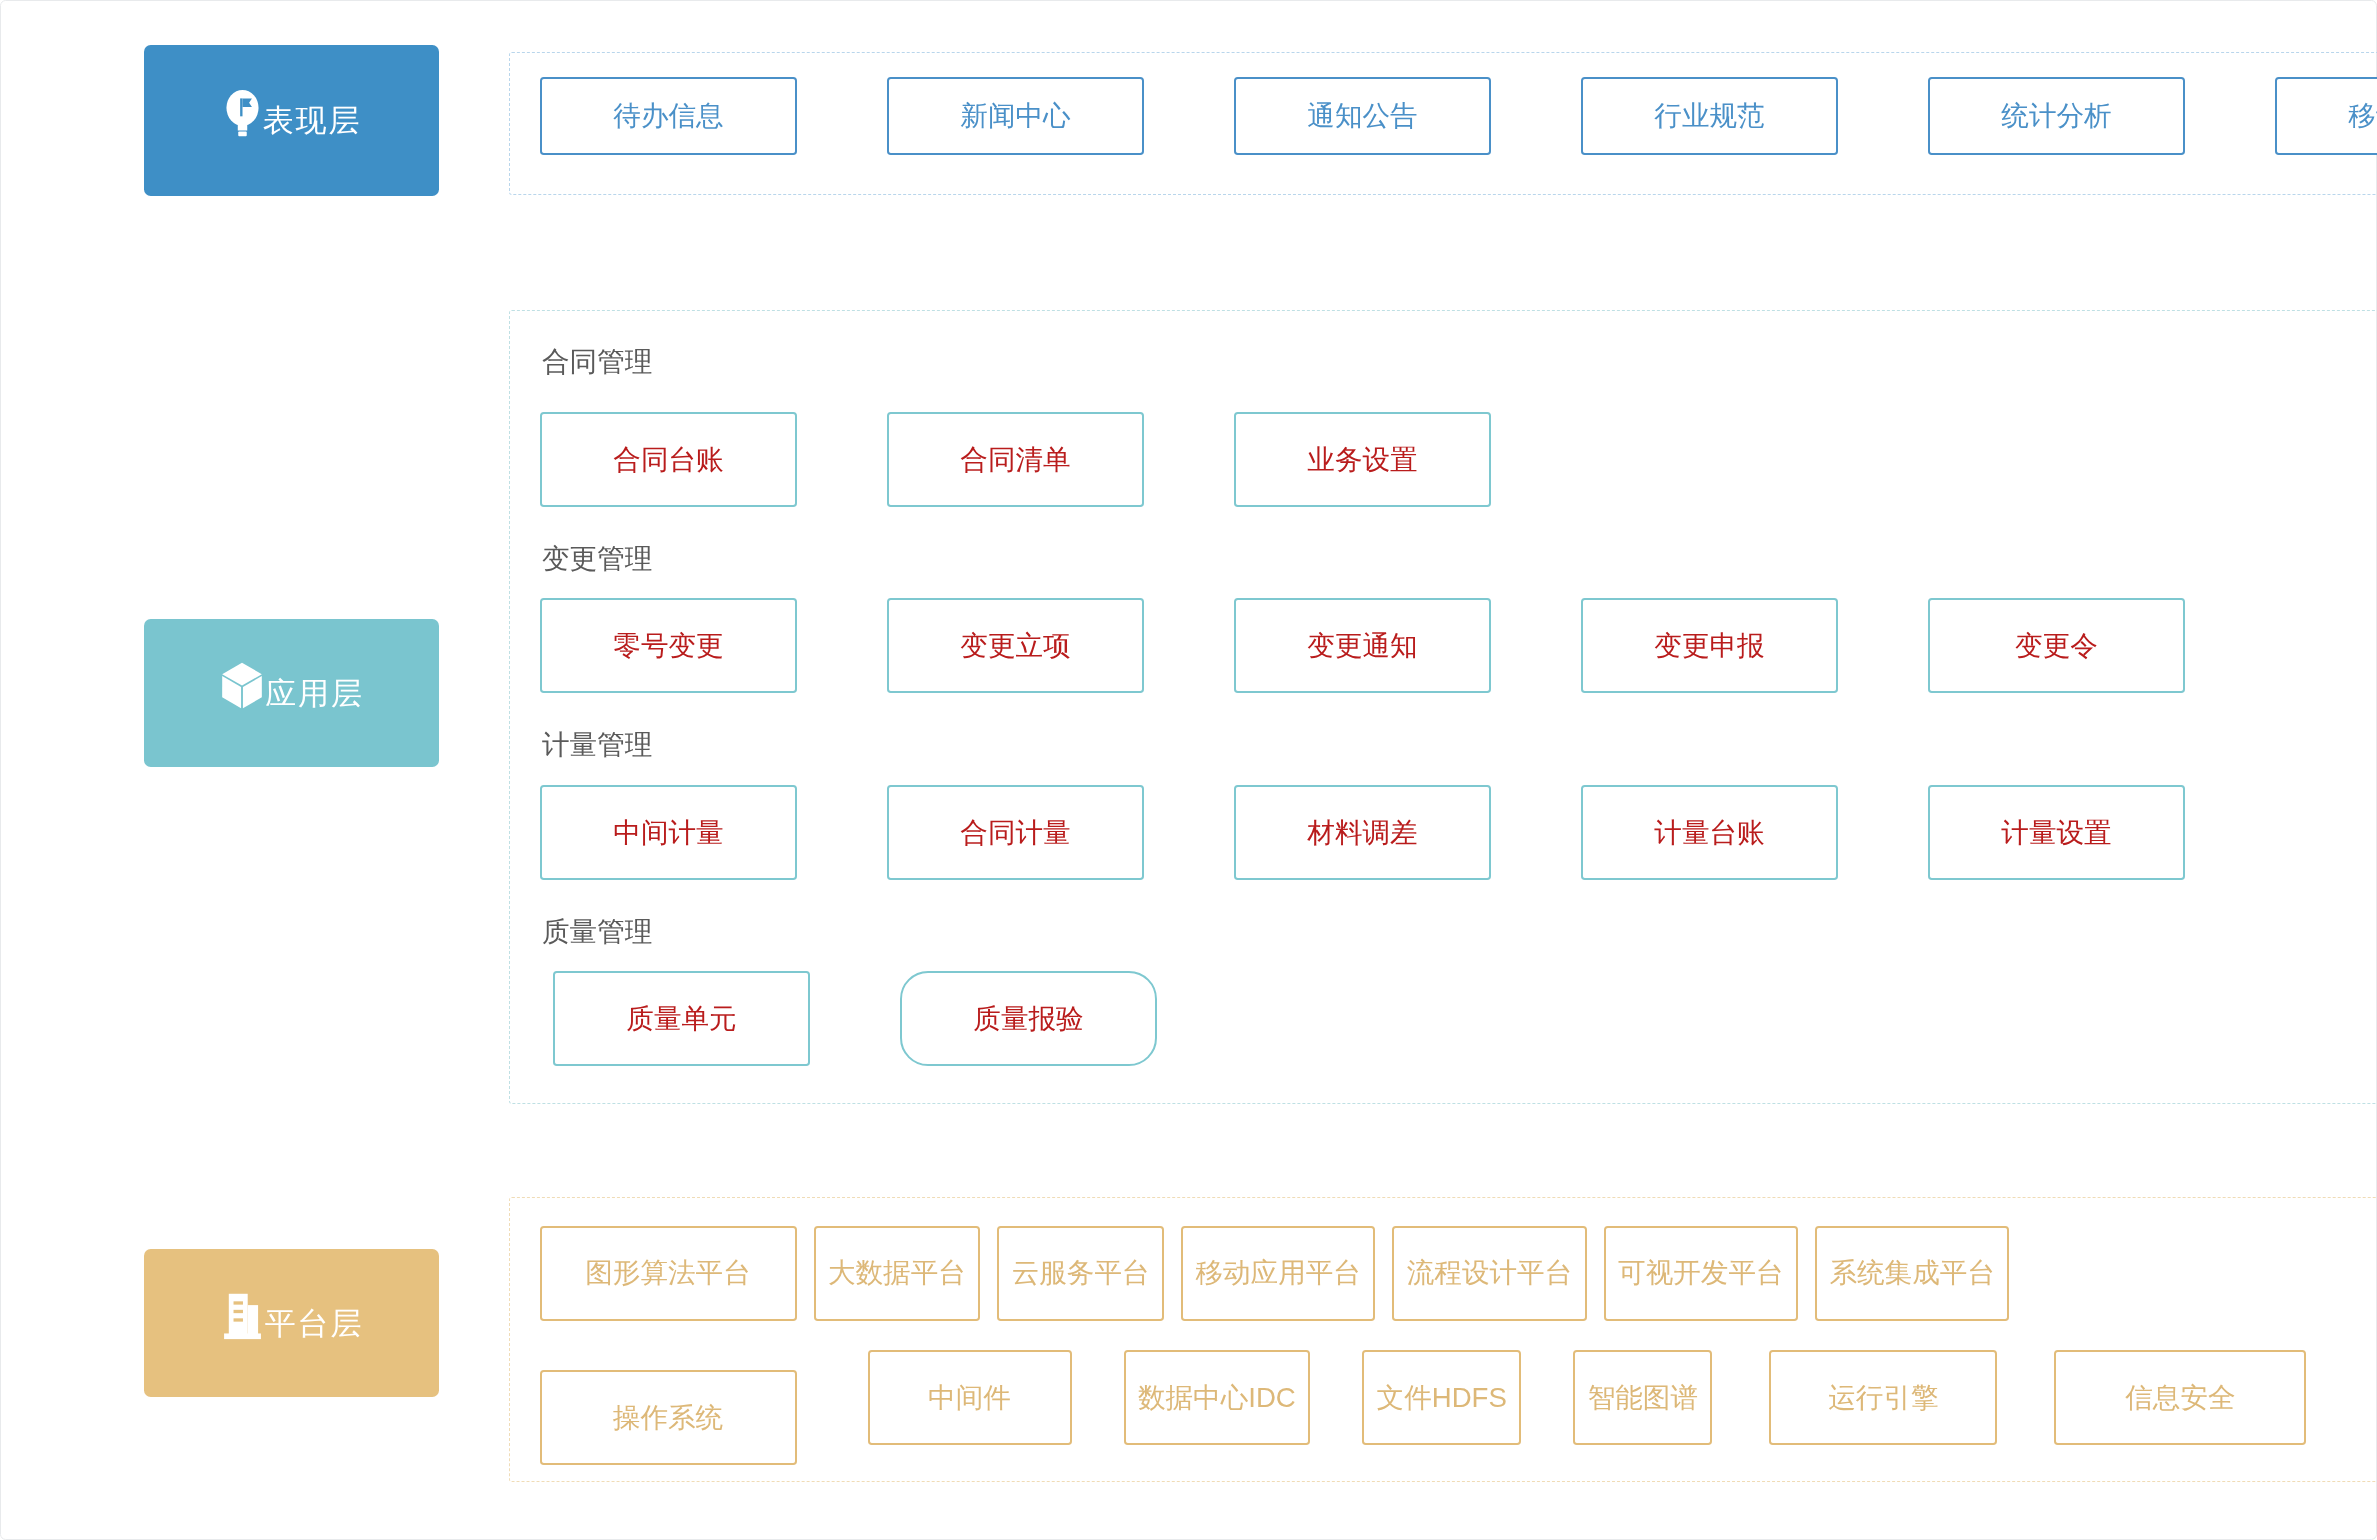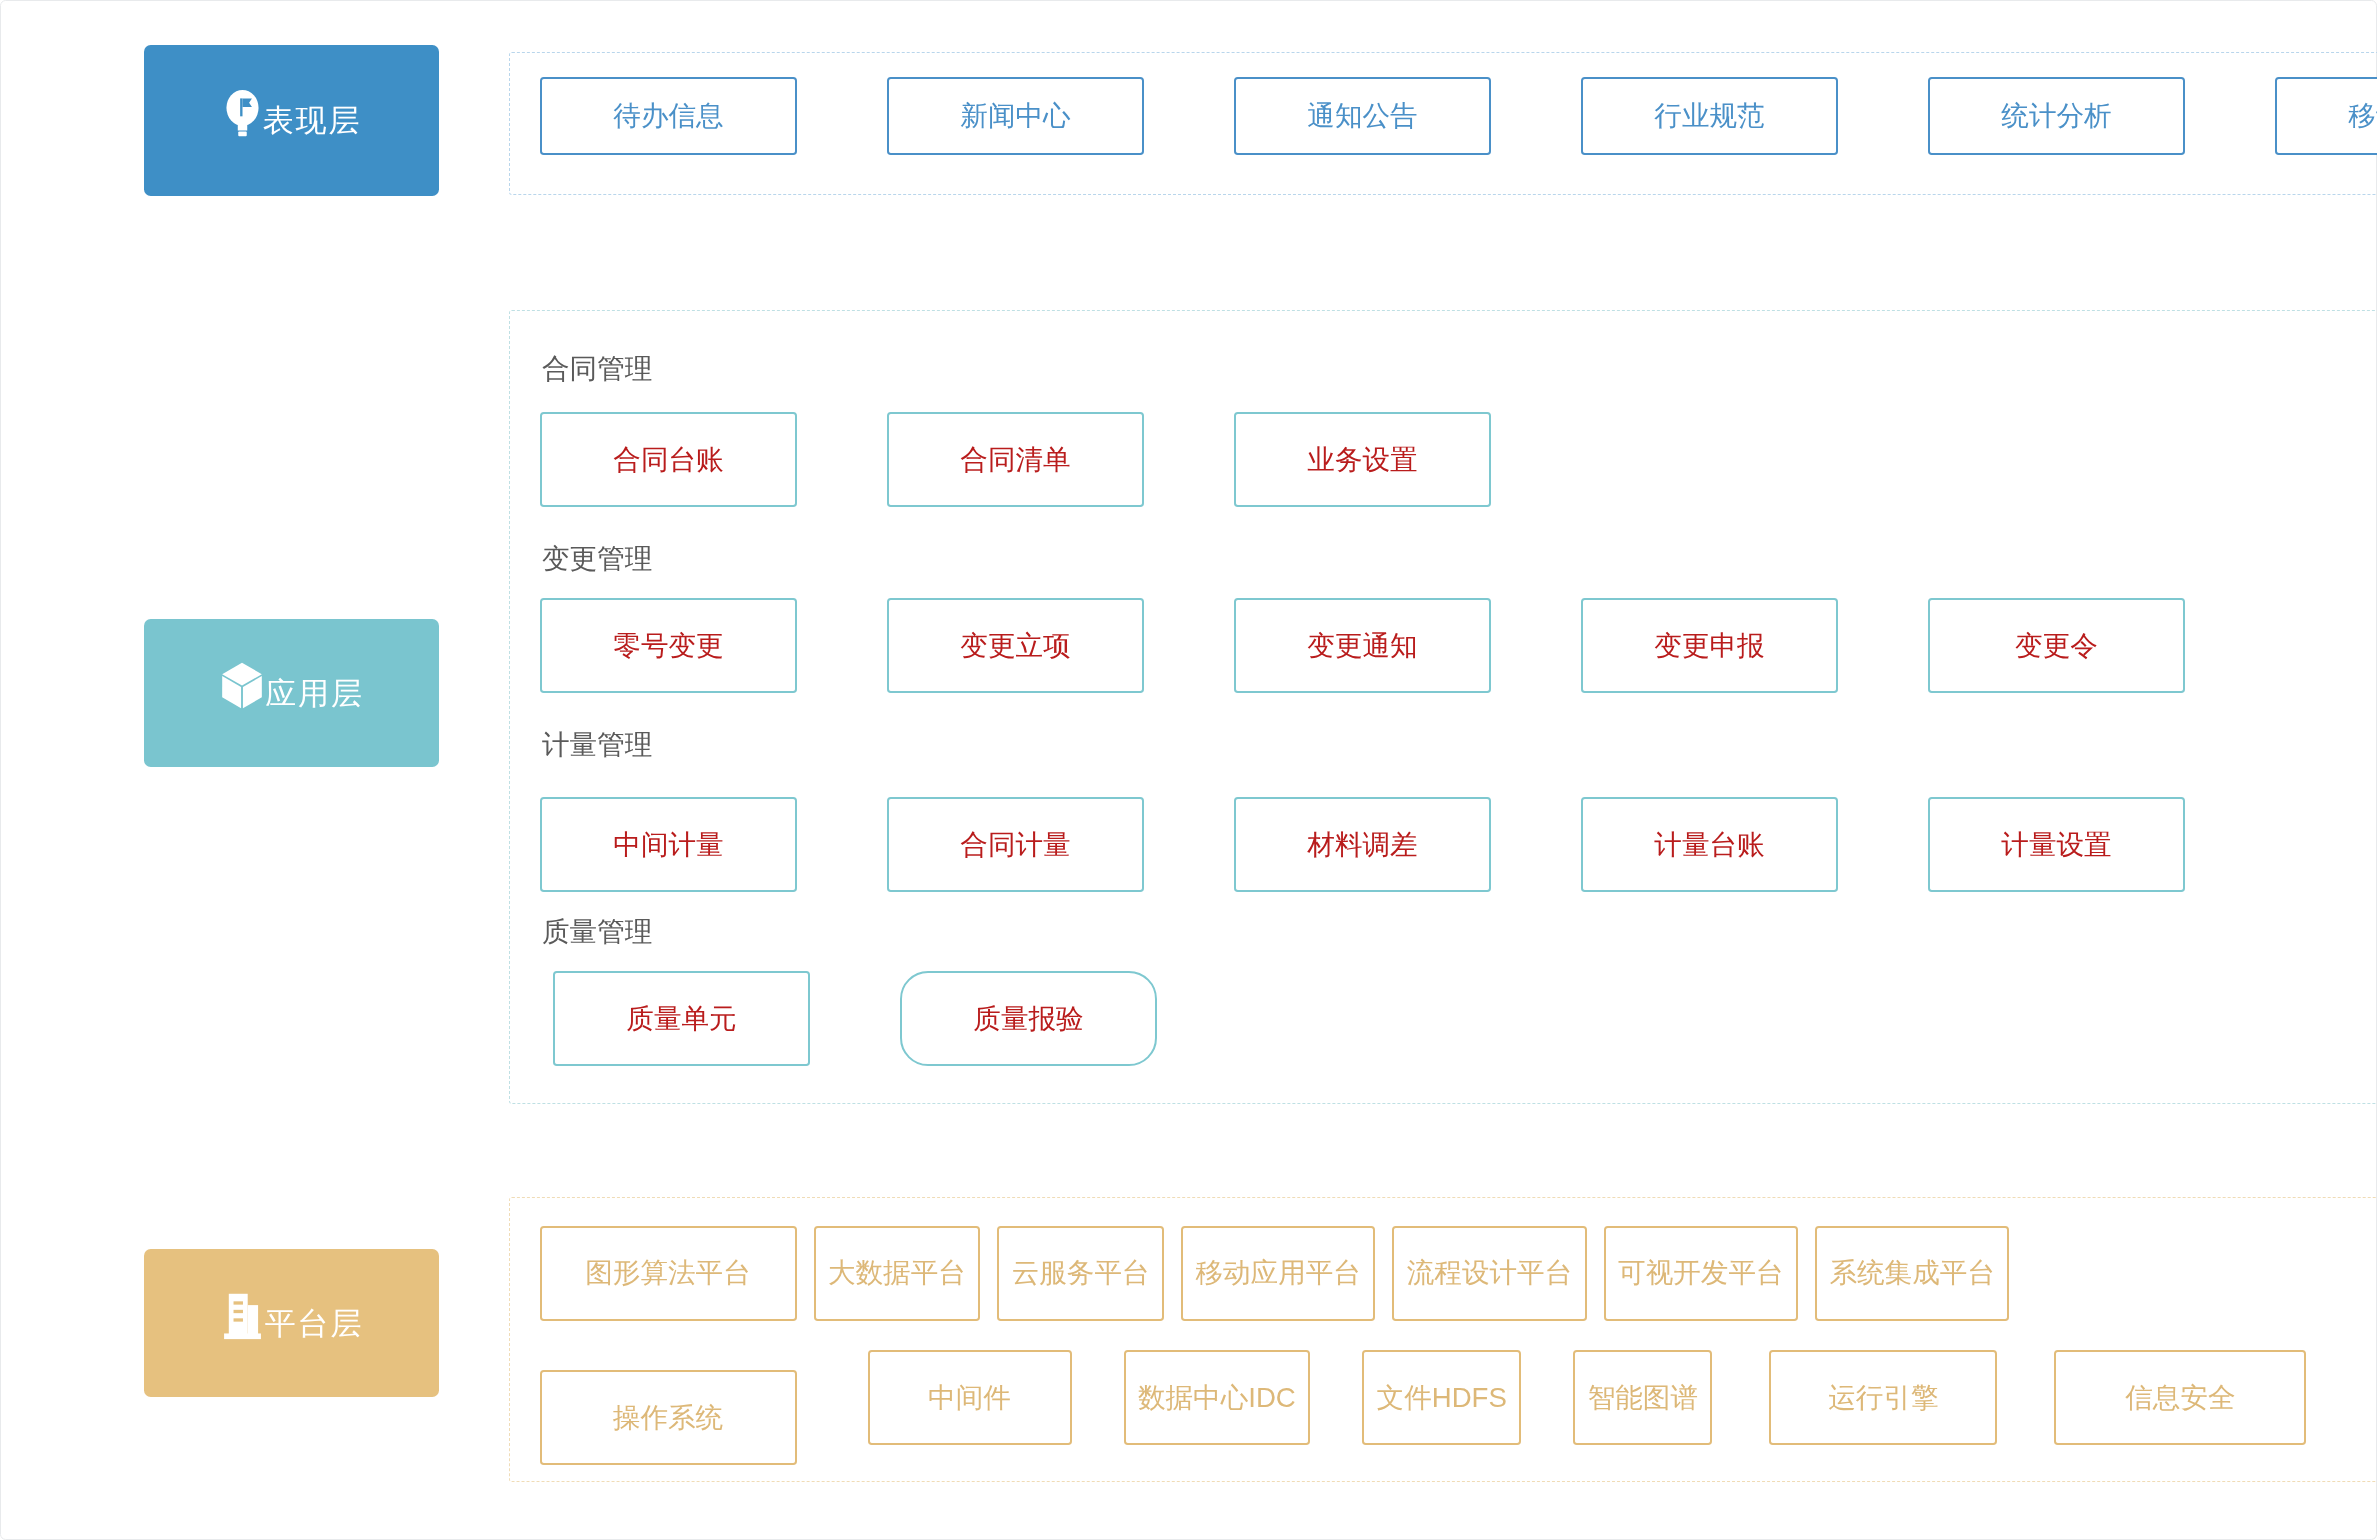--- a/index.html
+++ b/index.html
@@ -143,38 +143,38 @@
         <path d="M48 6 L90 30 L48 54 L6 30 Z" fill="#ffffff"></path>
         <path d="M6 34 L46 57 L46 102 L6 79 Z" fill="#ffffff"></path>
         <path d="M90 34 L50 57 L50 102 L90 79 Z" fill="#ffffff"></path>
       </svg>
     </span>
     <span class="badge-label">应用层</span>
   </div>
 
   <div class="group group-app" style="left:508px;top:309px;width:2059px;height:794px;">
 
-    <div class="sec-title" style="left:32px;top:44px;">合同管理</div>
+    <div class="sec-title" style="left:32px;top:37px;">合同管理</div>
     <div class="row-app" style="left:30px;top:101px;">
       <div class="chip chip-app">合同台账</div>
       <div class="chip chip-app">合同清单</div>
       <div class="chip chip-app" style="margin-right:0;">业务设置</div>
     </div>
 
     <div class="sec-title" style="left:32px;top:234px;">变更管理</div>
     <div class="row-app" style="left:30px;top:287px;">
       <div class="chip chip-app">零号变更</div>
       <div class="chip chip-app">变更立项</div>
       <div class="chip chip-app">变更通知</div>
       <div class="chip chip-app">变更申报</div>
       <div class="chip chip-app" style="margin-right:0;">变更令</div>
     </div>
 
     <div class="sec-title" style="left:32px;top:420px;">计量管理</div>
-    <div class="row-app" style="left:30px;top:486px;justify-content:center;">
+    <div class="row-app" style="left:30px;top:474px;justify-content:center;">
       <div class="chip chip-app">中间计量</div>
       <div class="chip chip-app">合同计量</div>
       <div class="chip chip-app">材料调差</div>
       <div class="chip chip-app">计量台账</div>
       <div class="chip chip-app" style="margin-right:0;">计量设置</div>
     </div>
 
     <div class="sec-title" style="left:32px;top:607px;">质量管理</div>
     <div class="row-app" style="left:43px;top:660px;justify-content:center;">
       <div class="chip chip-app">质量单元</div>

